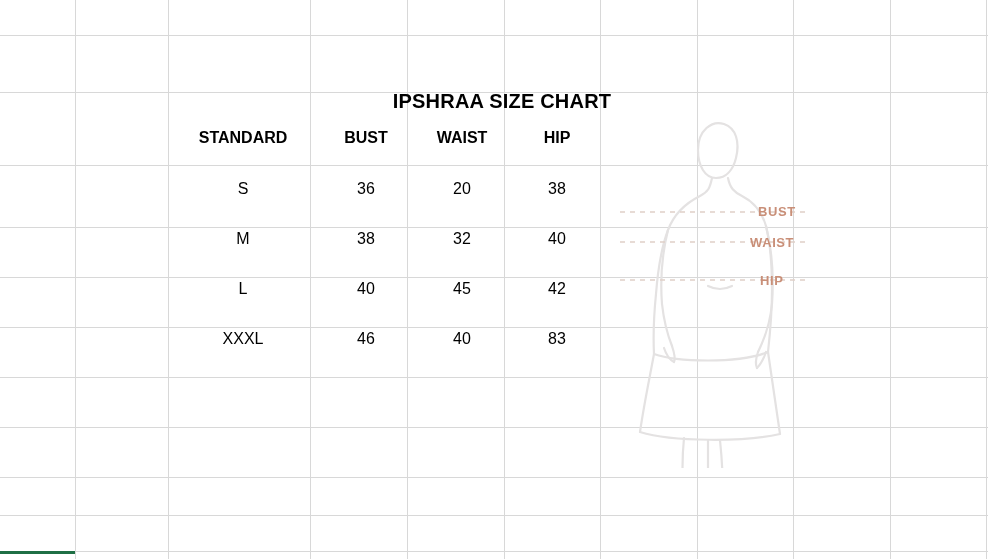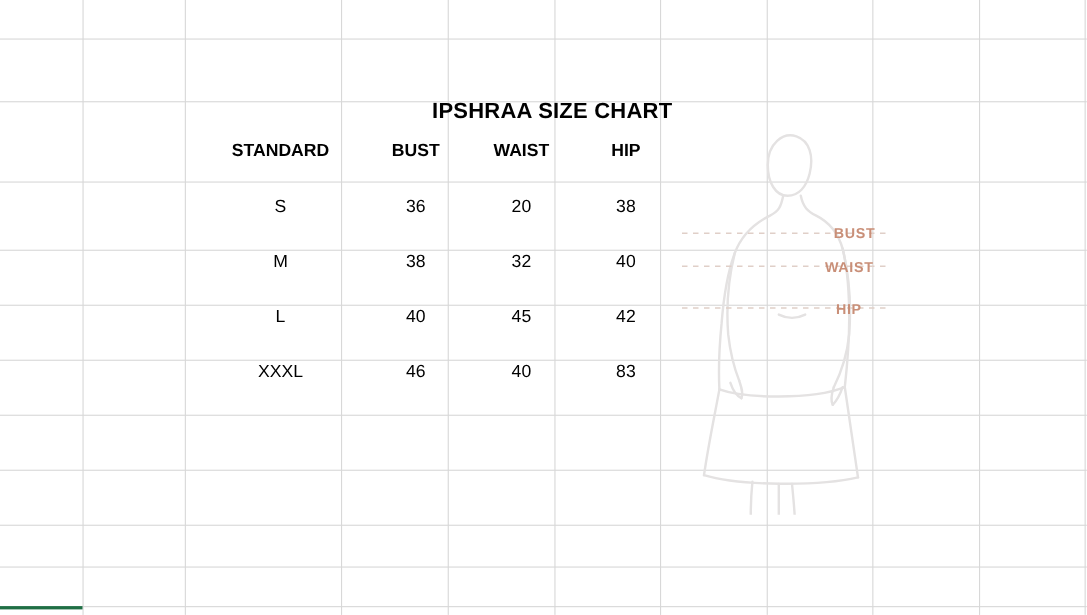--- a/index.html
+++ b/index.html
@@ -59,21 +59,21 @@
     width: 380px;
     text-align: center;
     font-size: 20px;
     font-weight: bold;
     letter-spacing: 0.2px;
     color: #000000;
     margin-top: 32px;
   }
   table.size-table {
     position: absolute;
-    left: 180px;
+    left: 168px;
     top: 112px;
     width: 436px;
     border-collapse: collapse;
     table-layout: fixed;
   }
   table.size-table th,
   table.size-table td {
     text-align: center;
     font-size: 16px;
     color: #000000;

